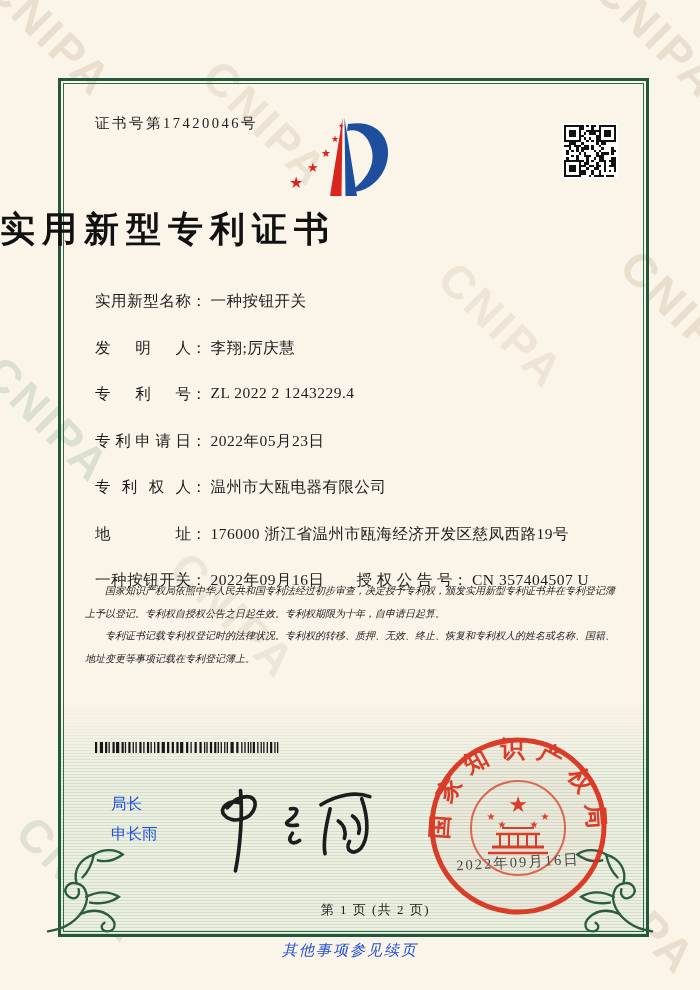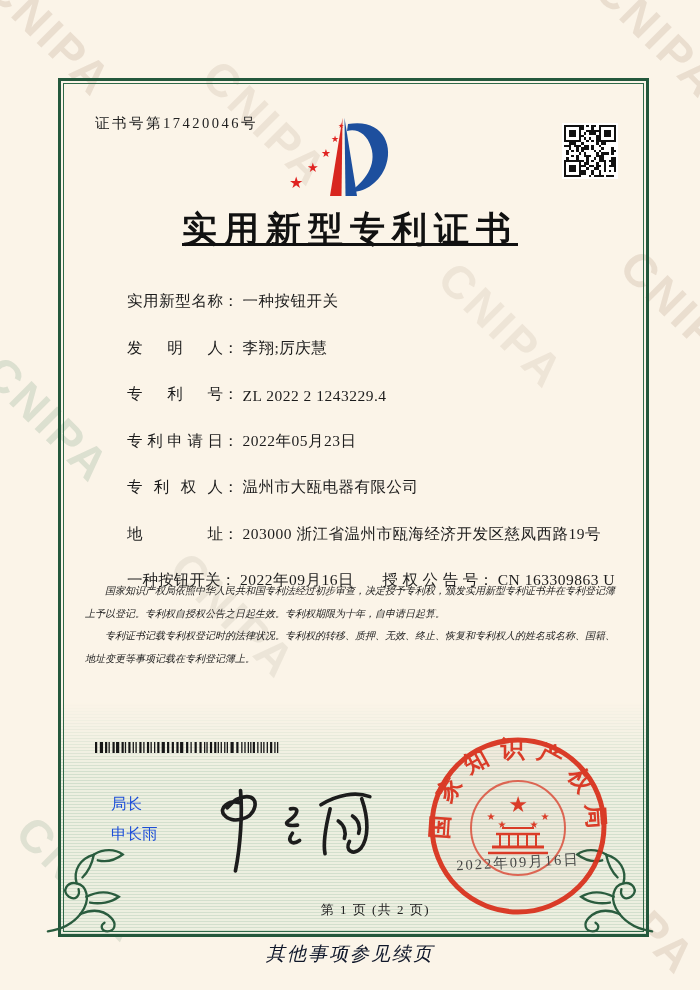--- a/index.html
+++ b/index.html
@@ -32,26 +32,26 @@
   .flourish{position:absolute;z-index:4;width:96px;height:96px;}
   .fl-left{left:44px;top:843px;}
   .fl-right{left:560px;top:843px;transform:scaleX(-1);}
 
   
   .cert-no{position:absolute;left:95px;top:114px;font-size:14.5px;letter-spacing:2.5px;
            color:#222;z-index:3;}
   .logo{position:absolute;left:285px;top:110px;width:130px;height:92px;z-index:3;}
   .qr{position:absolute;left:562px;top:123px;width:52px;height:52px;background:#fff;
       padding:2px;z-index:3;}
-  .title{position:absolute;left:0;right:0;top:206px;text-align:center;font-size:35px;
-         font-weight:bold;letter-spacing:7px;color:#111;z-index:3;text-decoration:underline;}
+  .title{position:absolute;left:0;right:0;top:206px;text-align:left;font-size:35px;
+         font-weight:bold;letter-spacing:7px;color:#111;z-index:3;}
 
   
   .fields{position:absolute;left:95px;top:291px;width:520px;z-index:3;font-size:15.5px;color:#1c1c1c;}
-  .frow{display:flex;align-items:flex-end;margin-bottom:25.5px;white-space:nowrap;margin-left:32px;}
+  .frow{display:flex;align-items:flex-start;margin-bottom:25.5px;white-space:nowrap;}
   .flab{display:inline-block;width:96px;text-align:justify;text-align-last:justify;
         text-justify:inter-character;}
   .colon{margin-right:4px;}
   .fval{letter-spacing:0.5px;}
   .fval.w1{width:146px;}
   .g2{display:flex;align-items:baseline;}
 
   
   .body-text{position:absolute;left:85px;top:580px;width:530px;z-index:3;
              font-style:italic;font-size:10px;line-height:22.6px;color:#222;
@@ -61,22 +61,22 @@
   
   .barcode{position:absolute;left:95px;top:742px;width:186px;height:11px;z-index:5;}
   .officer{position:absolute;left:111px;top:794px;z-index:5;
            font-family:"Liberation Sans","DejaVu Sans",sans-serif;font-size:15.5px;color:#1d4ed8;}
   .officer div{margin-bottom:9px;}
   .sig{position:absolute;left:208px;top:762px;width:175px;height:112px;z-index:5;}
   .seal{position:absolute;left:424px;top:732px;width:188px;height:188px;z-index:6;opacity:0.93;}
 
   .page-info{position:absolute;left:58px;width:585px;top:901px;text-align:center;
              font-size:13px;letter-spacing:1.5px;color:#222;z-index:5;margin-left:25px;}
-  .cont-note{position:absolute;left:0;right:0;top:941px;text-align:center;font-size:19px;
-             font-style:italic;letter-spacing:2px;color:#0f172a;z-index:3;}
+  .cont-note{position:absolute;left:0;right:0;top:941px;text-align:center;font-size:15px;
+             font-style:italic;letter-spacing:2px;color:#1d4ed8;z-index:3;}
 </style>
 </head>
 <body>
 
 <div class="page">
 
   <div class="wm">CNIPA</div>
   <div class="wm">CNIPA</div>
   <div class="wm">CNIPA</div>
   <div class="wm">CNIPA</div>
@@ -289,30 +289,30 @@
         <span class="fval">2022年05月23日</span>
     </div>
     <div class="frow">
       <span class="flab">专利权人</span>
         <span class="colon">：</span>
         <span class="fval">温州市大瓯电器有限公司</span>
     </div>
     <div class="frow">
       <span class="flab">地址</span>
         <span class="colon">：</span>
-        <span class="fval">203000 浙江省温州市瓯海经济开发区慈凤西路19号</span>
+        <span class="fval">176000 浙江省温州市瓯海经济开发区慈凤西路19号</span>
     </div>
     <div class="frow">
       <span class="flab">一种按钮开关</span>
         <span class="colon">：</span>
         <span class="fval w1">2022年09月16日</span>
       <span class="g2">
         <span class="flab">授权公告号</span>
           <span class="colon">：</span>
-          <span class="fval">CN 163309863 U</span>
+          <span class="fval">CN 357404507 U</span>
       </span>
     </div>
   </div>
 
   <div class="body-text">
     <p>国家知识产权局依照中华人民共和国专利法经过初步审查，决定授予专利权，颁发实用新型专利证书并在专利登记簿上予以登记。专利权自授权公告之日起生效。专利权期限为十年，自申请日起算。</p>
     <p>专利证书记载专利权登记时的法律状况。专利权的转移、质押、无效、终止、恢复和专利权人的姓名或名称、国籍、地址变更等事项记载在专利登记簿上。</p>
   </div>
 
   <svg class="barcode" id="barcode" viewBox="0 0 186 11" preserveAspectRatio="none">

